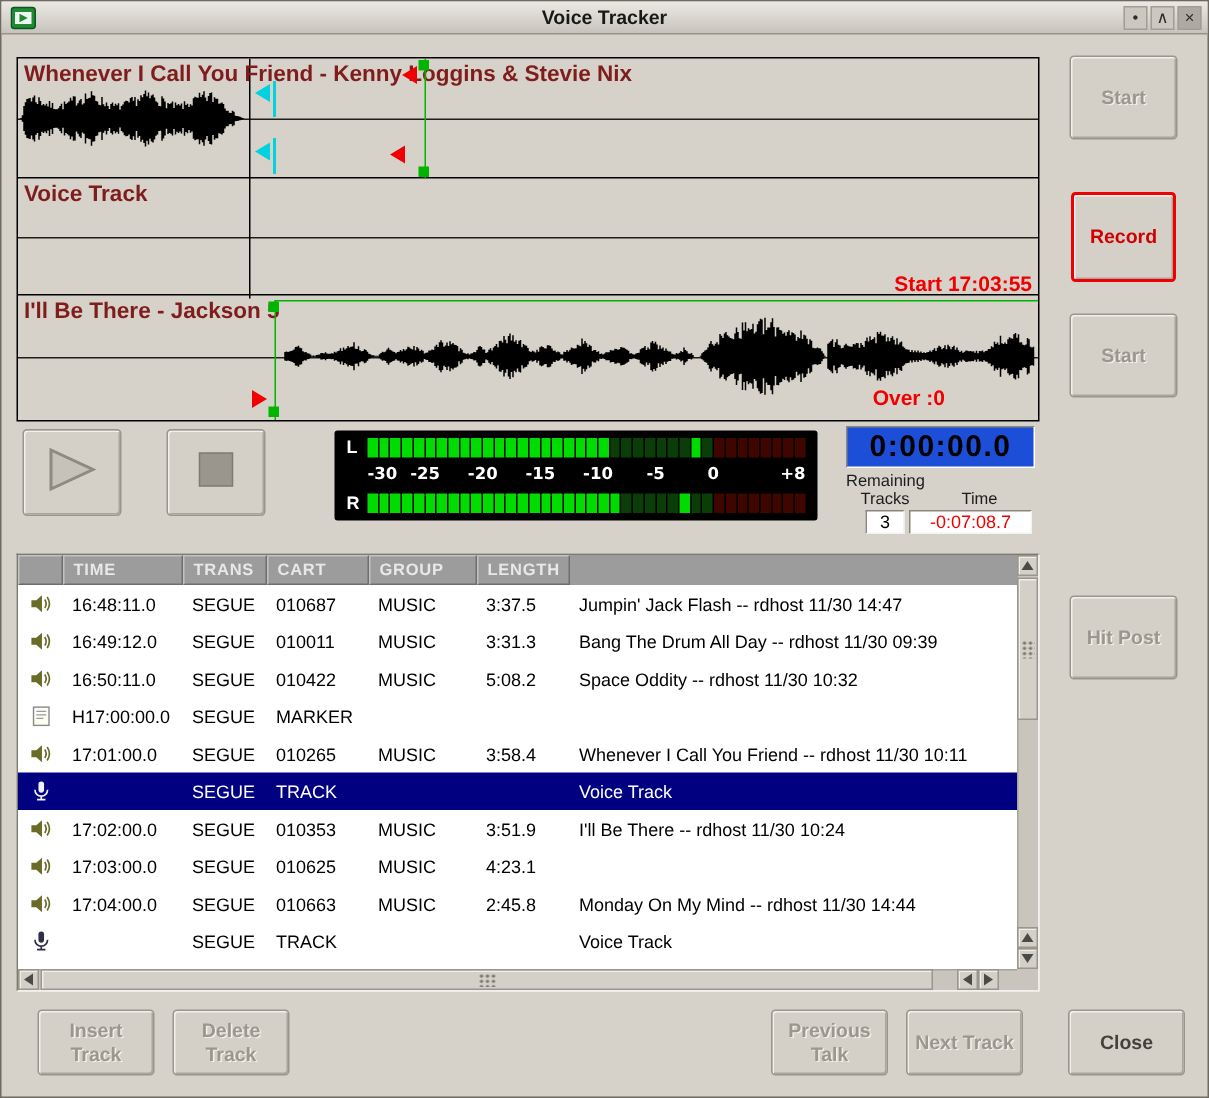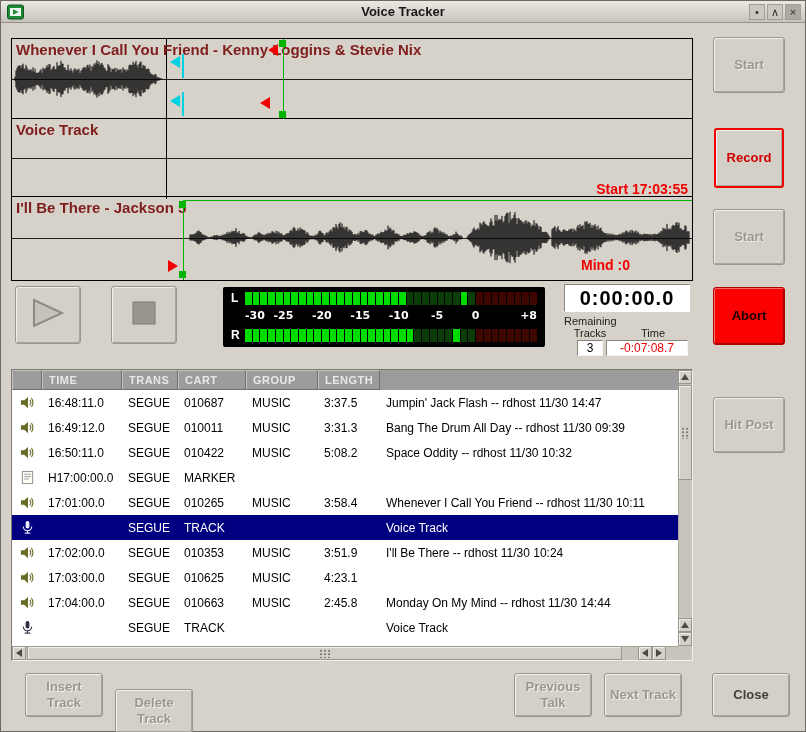--- a/index.html
+++ b/index.html
@@ -41,21 +41,21 @@
 
   
   .tbtn{position:absolute;width:66px;height:58px;background:#d4d0c8;border:1px solid #9a968e;border-radius:3px;
     box-shadow:inset 1px 1px 0 #f2f0ec, inset -1px -1px 0 #aaa69e;display:flex;align-items:center;justify-content:center}
   .meter{position:absolute;left:222px;top:286px;width:322px;height:60px;background:#000;border-radius:2px}
   .meter-letter{position:absolute;left:8px;color:#fff;font-size:12px;font-weight:bold}
   .segrow{position:absolute;left:22px;width:292px;height:13px;display:flex;gap:1px}
   .segrow .seg{flex:1;height:100%}
   .meter-scale{position:absolute;left:22px;top:22px;width:292px;height:14px}
   .meter-scale span{position:absolute;top:0;color:#fff;font-size:11px;font-weight:bold;font-family:"DejaVu Sans",sans-serif}
-  .time-display{position:absolute;left:563px;top:283px;width:126px;height:28px;background:#ffffff;
+  .time-display{position:absolute;left:563px;top:283px;width:126px;height:28px;background:#1d4ed8;
     border-top:1px solid #8a867e;border-left:1px solid #8a867e;border-right:1px solid #fff;border-bottom:1px solid #fff;
     display:flex;align-items:center;justify-content:center;font-size:20px;font-weight:bold;color:#000;letter-spacing:1px}
   .remaining{position:absolute;left:563px;top:314px;width:126px;height:42px;font-size:11px;color:#1c1c1c}
   .rem-title{position:absolute;left:0;width:100%;top:0}
   .rem-lab-tracks{position:absolute;left:0;width:52px;text-align:center;top:12px}
   .rem-lab-time{position:absolute;left:52px;width:74px;text-align:center;top:12px}
   .rem-box{position:absolute;top:25px;height:16px;background:#fff;
     border-top:1px solid #8a867e;border-left:1px solid #8a867e;border-right:1px solid #f4f4f4;border-bottom:1px solid #f4f4f4;
     display:flex;align-items:center;justify-content:center;font-size:12px}
   .rem-tracks-val{left:13px;width:26px;color:#000}
@@ -135,21 +135,21 @@
         <div class="centerline"></div>
         <span class="track-label">Voice Track</span>
         <span class="track-info" style="right:4px;top:62px">Start 17:03:55</span>
       </div>
       <div class="track t3">
         <svg class="wave-svg" id="wave-track3" width="680" height="81" viewBox="0 0 680 81">
             <path d="M178 37.6L178 43.4M179 37.4L179 43.6M180 37.7L180 43.3M181 37.4L181 43.6M182 37.0L182 44.0M183 36.7L183 44.3M184 36.0L184 45.0M185 34.4L185 46.6M186 34.1L186 46.9M187 33.5L187 47.5M188 34.9L188 46.1M189 35.2L189 45.8M190 37.1L190 43.9M191 37.9L191 43.1M192 37.6L192 43.4M193 38.5L193 42.5M194 38.7L194 42.3M195 39.3L195 41.7M196 40.1L196 40.9M197 40.0L197 41.0M198 40.1L198 40.9M199 39.7L199 41.3M200 39.5L200 41.5M201 39.4L201 41.6M202 38.3L202 42.7M203 38.4L203 42.6M204 38.6L204 42.4M205 37.9L205 43.1M206 38.7L206 42.3M207 38.9L207 42.1M208 38.9L208 42.1M209 38.5L209 42.5M210 38.6L210 42.4M211 37.5L211 43.5M212 38.0L212 43.0M213 37.2L213 43.8M214 36.9L214 44.1M215 35.2L215 45.8M216 37.0L216 44.0M217 34.7L217 46.3M218 36.0L218 45.0M219 35.2L219 45.8M220 33.7L220 47.3M221 34.7L221 46.3M222 34.1L222 46.9M223 34.0L223 47.0M224 31.2L224 49.8M225 35.5L225 45.5M226 35.7L226 45.3M227 33.8L227 47.2M228 36.5L228 44.5M229 37.1L229 43.9M230 37.0L230 44.0M231 35.9L231 45.1M232 36.4L232 44.6M233 37.5L233 43.5M234 38.9L234 42.1M235 39.1L235 41.9M236 39.8L236 41.2M237 39.9L237 41.1M238 40.1L238 40.9M239 40.1L239 40.9M240 40.1L240 40.9M241 39.2L241 41.8M242 38.4L242 42.6M243 37.5L243 43.5M244 37.9L244 43.1M245 37.3L245 43.7M246 36.0L246 45.0M247 34.8L247 46.2M248 36.2L248 44.8M249 36.7L249 44.3M250 37.3L250 43.7M251 37.6L251 43.4M252 38.5L252 42.5M253 37.6L253 43.4M254 37.5L254 43.5M255 36.3L255 44.7M256 37.2L256 43.8M257 35.7L257 45.3M258 36.6L258 44.4M259 35.9L259 45.1M260 34.2L260 46.8M261 34.6L261 46.4M262 35.5L262 45.5M263 36.0L263 45.0M264 33.7L264 47.3M265 36.5L265 44.5M266 34.3L266 46.7M267 35.3L267 45.7M268 37.0L268 44.0M269 36.2L269 44.8M270 36.8L270 44.2M271 38.7L271 42.3M272 38.1L272 42.9M273 38.0L273 43.0M274 36.7L274 44.3M275 36.6L275 44.4M276 36.0L276 45.0M277 36.3L277 44.7M278 34.0L278 47.0M279 32.9L279 48.1M280 34.3L280 46.7M281 31.2L281 49.8M282 29.9L282 51.1M283 31.4L283 49.6M284 34.1L284 46.9M285 33.4L285 47.6M286 31.3L286 49.7M287 33.6L287 47.4M288 30.5L288 50.5M289 32.5L289 48.5M290 31.7L290 49.3M291 32.9L291 48.1M292 33.0L292 48.0M293 33.7L293 47.3M294 37.1L294 43.9M295 35.1L295 45.9M296 36.1L296 44.9M297 38.2L297 42.8M298 38.5L298 42.5M299 39.0L299 42.0M300 38.5L300 42.5M301 39.3L301 41.7M302 38.6L302 42.4M303 38.5L303 42.5M304 37.6L304 43.4M305 37.8L305 43.2M306 36.3L306 44.7M307 34.2L307 46.8M308 33.6L308 47.4M309 34.4L309 46.6M310 36.0L310 45.0M311 36.0L311 45.0M312 38.4L312 42.6M313 37.9L313 43.1M314 36.2L314 44.8M315 35.2L315 45.8M316 36.7L316 44.3M317 34.7L317 46.3M318 33.6L318 47.4M319 32.3L319 48.7M320 34.5L320 46.5M321 30.4L321 50.6M322 30.1L322 50.9M323 31.4L323 49.6M324 27.0L324 54.0M325 29.5L325 51.5M326 31.8L326 49.2M327 27.0L327 54.0M328 25.4L328 55.6M329 30.0L329 51.0M330 26.5L330 54.5M331 30.8L331 50.2M332 29.8L332 51.2M333 32.3L333 48.7M334 30.1L334 50.9M335 29.7L335 51.3M336 34.5L336 46.5M337 32.3L337 48.7M338 33.2L338 47.8M339 33.5L339 47.5M340 35.0L340 46.0M341 37.2L341 43.8M342 37.6L342 43.4M343 36.9L343 44.1M344 37.3L344 43.7M345 38.0L345 43.0M346 36.1L346 44.9M347 37.5L347 43.5M348 34.5L348 46.5M349 33.9L349 47.1M350 34.4L350 46.6M351 35.1L351 45.9M352 35.3L352 45.7M353 33.1L353 47.9M354 33.2L354 47.8M355 33.6L355 47.4M356 35.4L356 45.6M357 36.9L357 44.1M358 36.6L358 44.4M359 37.9L359 43.1M360 37.4L360 43.6M361 37.9L361 43.1M362 39.1L362 41.9M363 39.3L363 41.7M364 37.5L364 43.5M365 37.6L365 43.4M366 36.3L366 44.7M367 37.4L367 43.6M368 36.1L368 44.9M369 34.7L369 46.3M370 35.2L370 45.8M371 35.3L371 45.7M372 35.1L372 45.9M373 32.8L373 48.2M374 33.4L374 47.6M375 33.8L375 47.2M376 28.6L376 52.4M377 32.1L377 48.9M378 30.4L378 50.6M379 31.9L379 49.1M380 34.4L380 46.6M381 32.8L381 48.2M382 33.7L382 47.3M383 37.0L383 44.0M384 36.4L384 44.6M385 36.3L385 44.7M386 37.6L386 43.4M387 37.2L387 43.8M388 39.0L388 42.0M389 38.7L389 42.3M390 39.3L390 41.7M391 38.7L391 42.3M392 37.8L392 43.2M393 37.9L393 43.1M394 37.9L394 43.1M395 36.3L395 44.7M396 36.6L396 44.4M397 36.7L397 44.3M398 35.5L398 45.5M399 35.7L399 45.3M400 36.2L400 44.8M401 35.8L401 45.2M402 34.3L402 46.7M403 34.6L403 46.4M404 34.9L404 46.1M405 35.5L405 45.5M406 36.2L406 44.8M407 36.8L407 44.2M408 38.6L408 42.4M409 38.5L409 42.5M410 39.2L410 41.8M411 39.3L411 41.7M412 38.6L412 42.4M413 38.4L413 42.6M414 38.2L414 42.8M415 35.9L415 45.1M416 35.2L416 45.8M417 34.9L417 46.1M418 33.7L418 47.3M419 36.4L419 44.6M420 34.6L420 46.4M421 35.8L421 45.2M422 31.4L422 49.6M423 30.3L423 50.7M424 32.0L424 49.0M425 30.9L425 50.1M426 32.6L426 48.4M427 35.8L427 45.2M428 33.4L428 47.6M429 35.5L429 45.5M430 34.7L430 46.3M431 36.8L431 44.2M432 35.3L432 45.7M433 36.8L433 44.2M434 37.4L434 43.6M435 37.4L435 43.6M436 38.8L436 42.2M437 39.1L437 41.9M438 39.3L438 41.7M439 38.4L439 42.6M440 38.8L440 42.2M441 38.2L441 42.8M442 37.0L442 44.0M443 37.6L443 43.4M444 34.6L444 46.4M445 36.3L445 44.7M446 37.2L446 43.8M447 38.6L447 42.4M448 38.8L448 42.2M449 38.4L449 42.6M450 39.6L450 41.4M455 40.1L455 40.9M456 38.5L456 42.5M457 37.7L457 43.3M458 36.6L458 44.4M459 36.1L459 44.9M460 34.6L460 46.4M461 32.2L461 48.8M462 30.4L462 50.6M463 32.5L463 48.5M464 33.5L464 47.5M465 32.2L465 48.8M466 31.1L466 49.9M467 32.6L467 48.4M468 25.6L468 55.4M469 26.8L469 54.2M470 28.4L470 52.6M471 25.3L471 55.7M472 24.4L472 56.6M473 26.5L473 54.5M474 27.4L474 53.6M475 28.4L475 52.6M476 28.7L476 52.3M477 29.2L477 51.8M478 25.3L478 55.7M479 21.4L479 59.6M480 24.3L480 56.7M481 28.5L481 52.5M482 28.8L482 52.2M483 18.0L483 63.0M484 23.3L484 57.7M485 17.9L485 63.1M486 23.9L486 57.1M487 21.8L487 59.2M488 22.8L488 58.2M489 22.3L489 58.7M490 18.9L490 62.1M491 25.4L491 55.6M492 24.1L492 56.9M493 19.1L493 61.9M494 17.1L494 63.9M495 15.5L495 65.5M496 16.0L496 65.0M497 25.9L497 55.1M498 14.8L498 66.2M499 23.0L499 58.0M500 21.4L500 59.6M501 21.3L501 59.7M502 17.9L502 63.1M503 15.2L503 65.8M504 21.0L504 60.0M505 27.3L505 53.7M506 21.3L506 59.7M507 21.2L507 59.8M508 23.0L508 58.0M509 23.4L509 57.6M510 25.5L510 55.5M511 24.6L511 56.4M512 26.9L512 54.1M513 24.3L513 56.7M514 23.2L514 57.8M515 26.5L515 54.5M516 24.5L516 56.5M517 25.0L517 56.0M518 26.0L518 55.0M519 30.1L519 50.9M520 27.7L520 53.3M521 28.5L521 52.5M522 23.3L522 57.7M523 29.0L523 52.0M524 26.2L524 54.8M525 26.7L525 54.3M526 28.8L526 52.2M527 32.5L527 48.5M528 29.2L528 51.8M529 30.1L529 50.9M530 34.8L530 46.2M531 35.1L531 45.9M532 35.2L532 45.8M533 34.7L533 46.3M534 35.1L534 45.9M535 35.3L535 45.7M536 37.2L536 43.8M537 38.6L537 42.4M538 40.1L538 40.9M540 32.2L540 48.8M541 31.3L541 49.7M542 30.4L542 50.6M543 29.2L543 51.8M544 34.4L544 46.6M545 31.2L545 49.8M546 29.2L546 51.8M547 32.9L547 48.1M548 33.4L548 47.6M549 35.1L549 45.9M550 34.8L550 46.2M551 33.2L551 47.8M552 32.1L552 48.9M553 33.3L553 47.7M554 33.8L554 47.2M555 34.0L555 47.0M556 34.1L556 46.9M557 32.4L557 48.6M558 32.6L558 48.4M559 31.6L559 49.4M560 31.8L560 49.2M561 34.8L561 46.2M562 31.6L562 49.4M563 33.0L563 48.0M564 34.4L564 46.6M565 30.3L565 50.7M566 28.0L566 53.0M567 30.7L567 50.3M568 27.2L568 53.8M569 29.6L569 51.4M570 29.0L570 52.0M571 27.9L571 53.1M572 31.8L572 49.2M573 24.4L573 56.6M574 25.6L574 55.4M575 24.2L575 56.8M576 26.6L576 54.4M577 26.9L577 54.1M578 25.9L578 55.1M579 30.7L579 50.3M580 27.9L580 53.1M581 30.5L581 50.5M582 28.4L582 52.6M583 27.2L583 53.8M584 29.5L584 51.5M585 32.6L585 48.4M586 28.5L586 52.5M587 32.6L587 48.4M588 31.3L588 49.7M589 30.7L589 50.3M590 34.0L590 47.0M591 34.8L591 46.2M592 35.8L592 45.2M593 36.0L593 45.0M594 36.1L594 44.9M595 37.6L595 43.4M596 36.3L596 44.7M597 37.8L597 43.2M598 36.6L598 44.4M599 37.9L599 43.1M600 36.7L600 44.3M601 38.0L601 43.0M602 37.3L602 43.7M603 38.4L603 42.6M604 37.8L604 43.2M605 38.3L605 42.7M606 37.8L606 43.2M607 37.6L607 43.4M608 36.7L608 44.3M609 37.5L609 43.5M610 36.3L610 44.7M611 35.2L611 45.8M612 37.0L612 44.0M613 34.9L613 46.1M614 33.5L614 47.5M615 34.1L615 46.9M616 35.9L616 45.1M617 35.0L617 46.0M618 33.2L618 47.8M619 35.8L619 45.2M620 32.8L620 48.2M621 34.0L621 47.0M622 35.9L622 45.1M623 34.4L623 46.6M624 33.5L624 47.5M625 36.1L625 44.9M626 34.7L626 46.3M627 36.5L627 44.5M628 37.7L628 43.3M629 36.9L629 44.1M630 38.1L630 42.9M631 37.5L631 43.5M632 36.6L632 44.4M633 36.9L633 44.1M634 37.2L634 43.8M635 37.0L635 44.0M636 37.3L636 43.7M637 37.1L637 43.9M638 38.1L638 42.9M639 36.9L639 44.1M640 38.5L640 42.5M641 37.0L641 44.0M642 37.2L642 43.8M643 36.6L643 44.4M644 37.8L644 43.2M645 37.0L645 44.0M646 36.9L646 44.1M647 35.6L647 45.4M648 35.7L648 45.3M649 33.8L649 47.2M650 34.5L650 46.5M651 30.8L651 50.2M652 32.4L652 48.6M653 31.3L653 49.7M654 32.9L654 48.1M655 26.9L655 54.1M656 31.8L656 49.2M657 32.4L657 48.6M658 31.4L658 49.6M659 32.4L659 48.6M660 29.2L660 51.8M661 27.8L661 53.2M662 28.5L662 52.5M663 28.8L663 52.2M664 25.9L664 55.1M665 25.0L665 56.0M666 28.1L666 52.9M667 25.8L667 55.2M668 31.4L668 49.6M669 31.2L669 49.8M670 32.8L670 48.2M671 33.2L671 47.8M672 32.6L672 48.4M673 28.3L673 52.7M674 29.1L674 51.9M675 34.2L675 46.8M676 34.6L676 46.4M677 34.2L677 46.8" stroke="#000" stroke-width="1" fill="none"></path>
           </svg>
         <div class="centerline"></div>
         <span class="track-label">I'll Be There - Jackson 5</span>
-        <span class="track-info" style="right:62px;top:60px">Mind :0</span>
+        <span class="track-info" style="right:62px;top:60px">Over :0</span>
       </div>
 
       <div class="vline-black"></div>
       <div class="vline-green1"></div>
       <div class="gsq" style="left:267px;top:1px"></div>
       <div class="gsq" style="left:267px;top:72px"></div>
       <div class="tri tri-l" style="left:256px;top:5px"></div>
       <div class="tri tri-l" style="left:248px;top:58px"></div>
       <div class="cyan-bar" style="top:15px;height:24px"></div>
       <div class="cyan-bar" style="top:53px;height:24px"></div>
@@ -279,21 +279,20 @@
     <span class="rem-title">Remaining</span>
     <span class="rem-lab-tracks">Tracks</span>
     <span class="rem-lab-time">Time</span>
     <span class="rem-box rem-tracks-val">3</span>
     <span class="rem-box rem-time-val">-0:07:08.7</span>
   </div>
 
   <div class="btn disabled" style="left:712px;top:36px;width:72px;height:56px">Start</div>
   <div class="btn record" style="left:713px;top:127px;width:70px;height:60px">Record</div>
   <div class="btn disabled" style="left:712px;top:208px;width:72px;height:56px">Start</div>
-  <div class="btn abort" style="left:712px;top:286px;width:72px;height:58px">Abort</div>
   <div class="btn disabled" style="left:712px;top:396px;width:72px;height:56px">Hit Post</div>
 
   <div class="log-frame">
     <div class="log-header">
       <div class="hcell" style="width:30px"></div>
       <div class="hcell" style="width:80px">TIME</div>
       <div class="hcell" style="width:56px">TRANS</div>
       <div class="hcell" style="width:68px">CART</div>
       <div class="hcell" style="width:72px">GROUP</div>
       <div class="hcell" style="width:62px">LENGTH</div>
@@ -477,18 +476,18 @@
           <span class="tri-lf-s"></span>
         </div>
       <div class="sb-btn" style="left:640px;top:-1px">
           <span class="tri-rt-s"></span>
         </div>
     </div>
     <div class="corner"></div>
   </div>
 
   <div class="btn disabled" style="left:24px;top:672px;width:78px;height:44px">Insert Track</div>
-  <div class="btn disabled" style="left:114px;top:688px;width:78px;height:44px">Delete Track</div>
+  <div class="btn disabled" style="left:114px;top:672px;width:78px;height:44px">Delete Track</div>
   <div class="btn disabled" style="left:513px;top:672px;width:78px;height:44px">Previous Talk</div>
   <div class="btn disabled" style="left:603px;top:672px;width:78px;height:44px">Next Track</div>
   <div class="btn" style="left:711px;top:672px;width:78px;height:44px;color:#44403a">Close</div>
 
 </div>
 
 </body></html>

